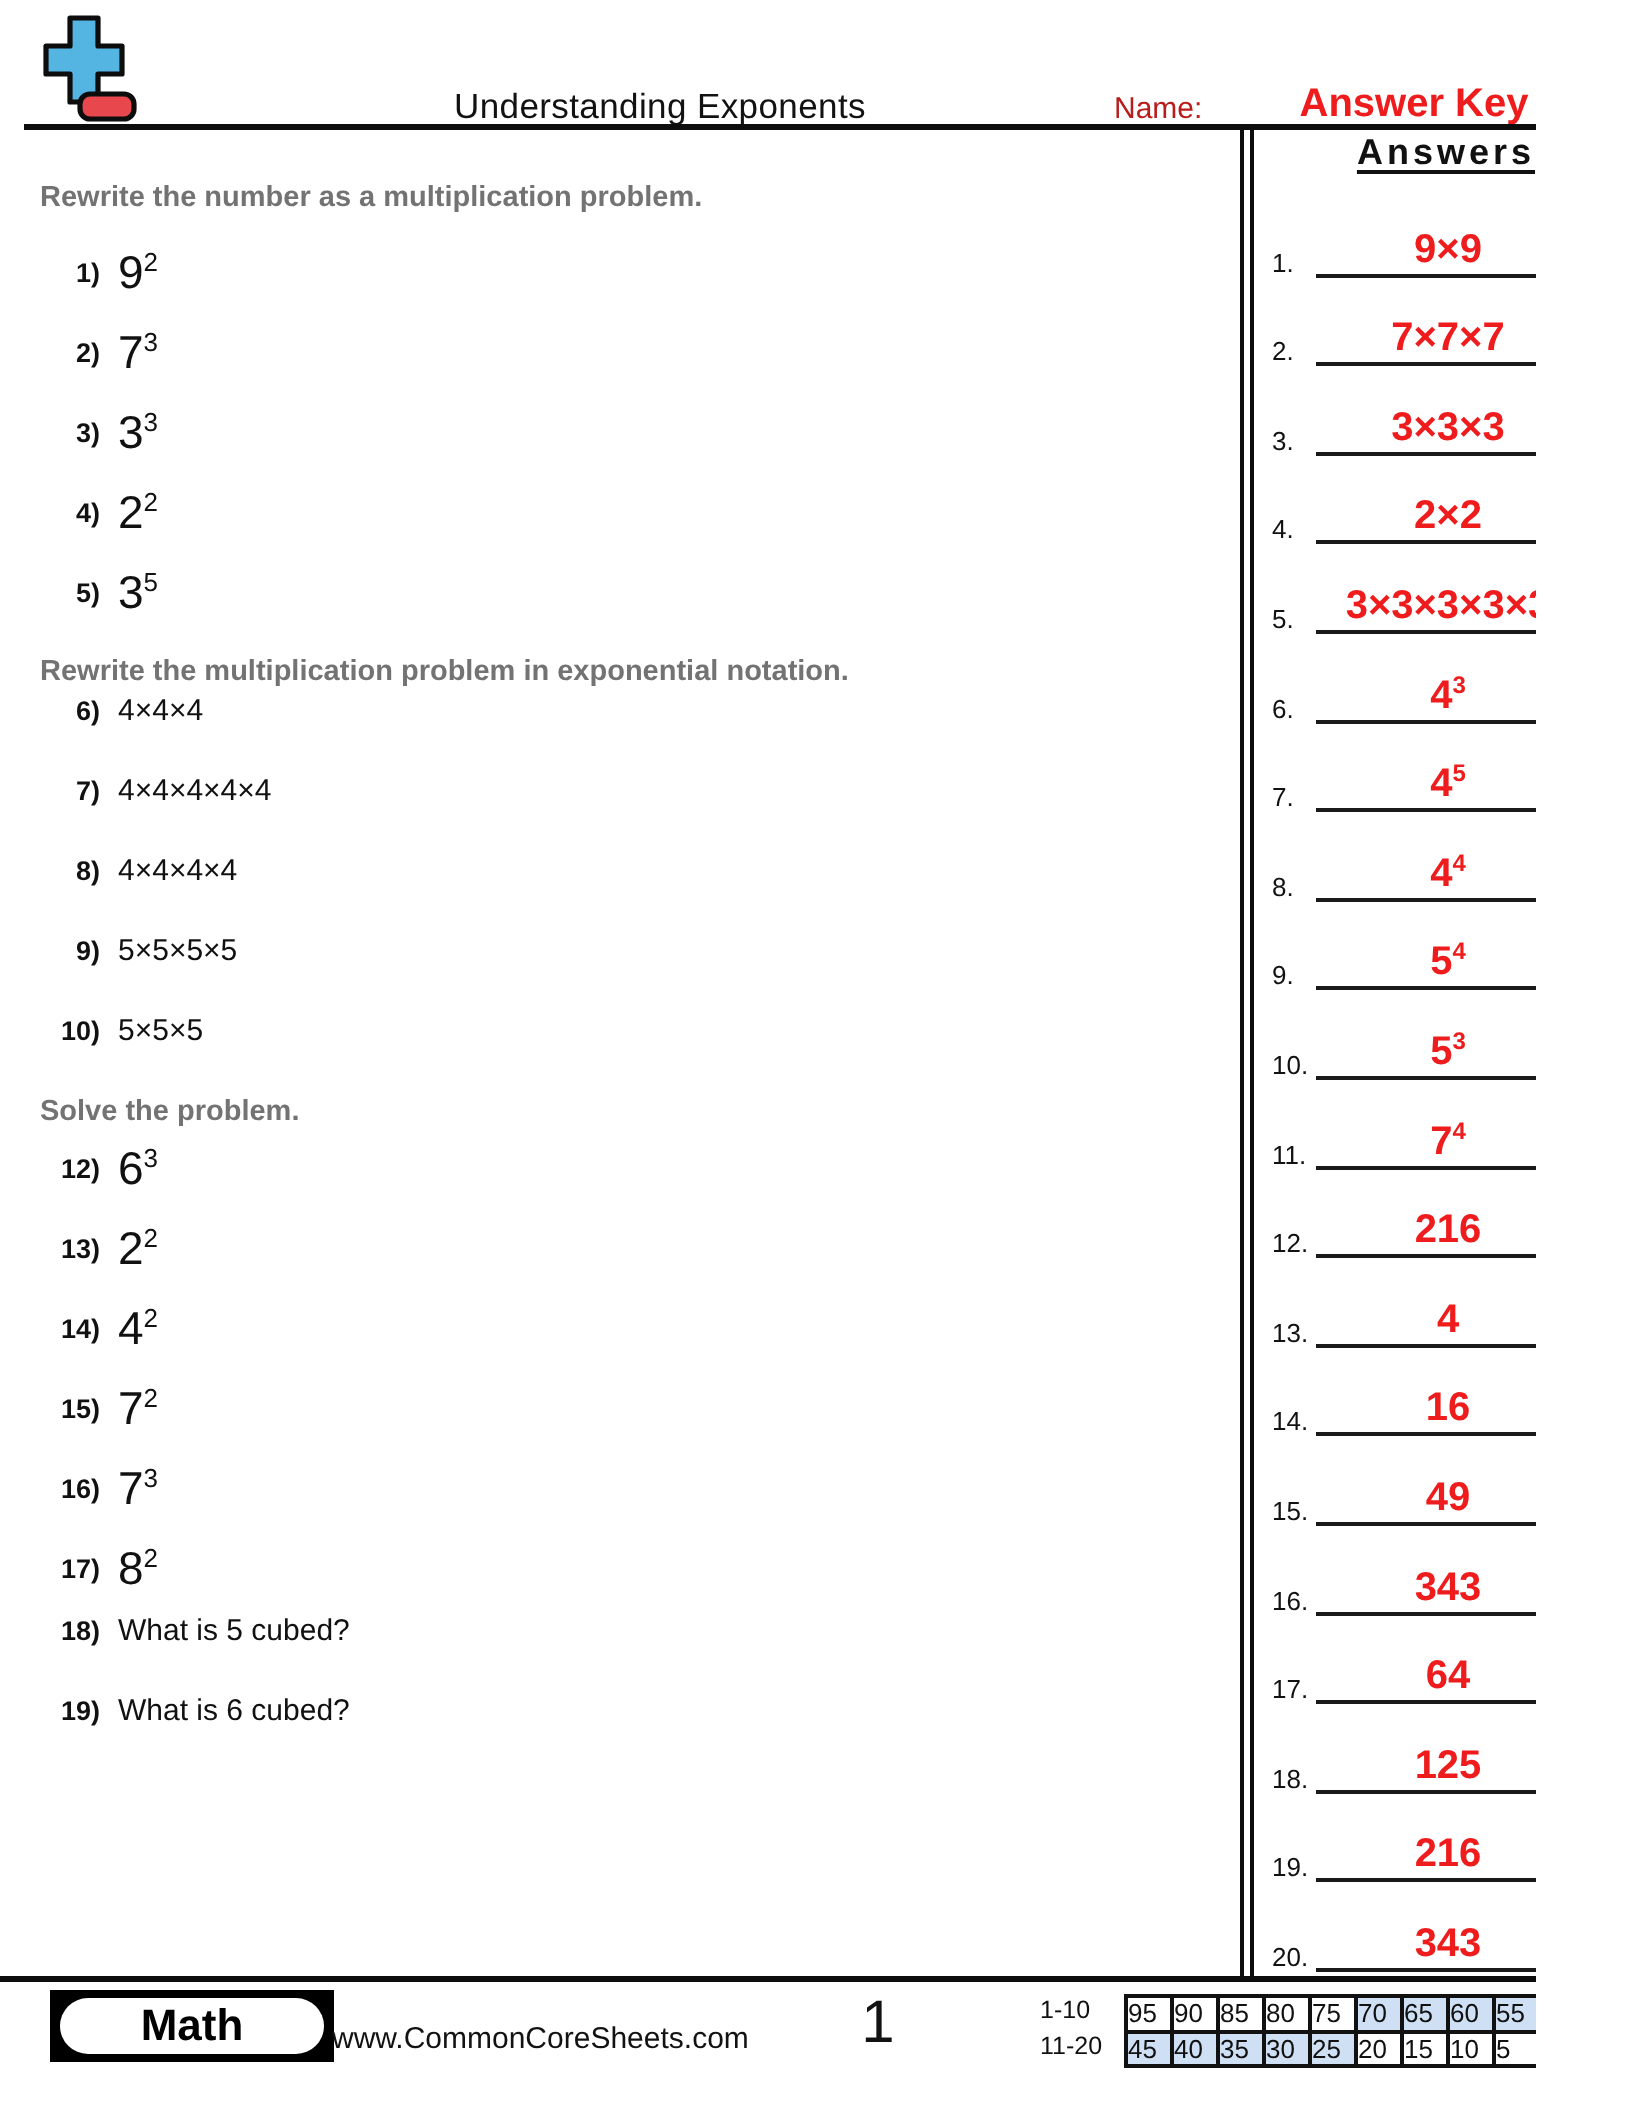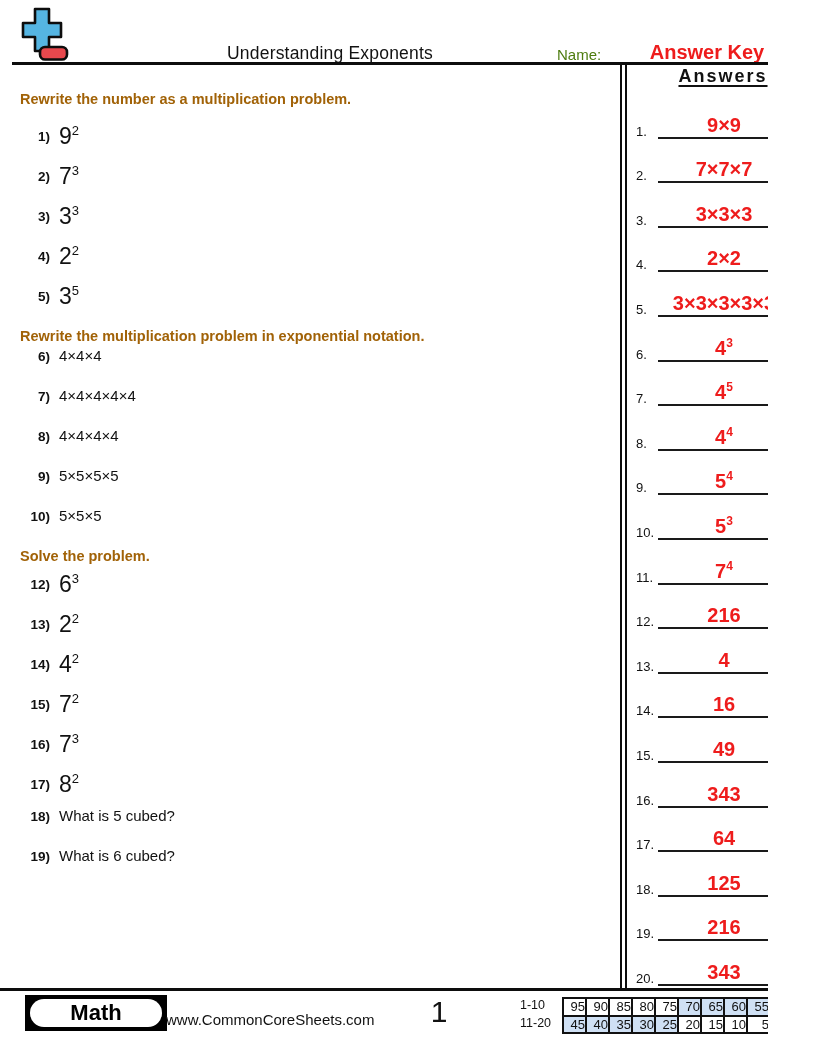--- a/index.html
+++ b/index.html
@@ -4,29 +4,29 @@
 <style>
   html,body{margin:0;padding:0;background:#fff;}
   .page{
     position:relative;width:768px;height:1056px;background:#fff;overflow:hidden;
     font-family:"Liberation Sans","DejaVu Sans",sans-serif;color:#111;
   }
   
   .logo{position:absolute;left:20px;top:6px;width:50px;height:56px;}
   .ws-title{position:absolute;left:0;top:43px;width:660px;text-align:center;
     font-size:17.5px;letter-spacing:.2px;color:#121212;}
-  .name-label{position:absolute;left:557px;top:46px;font-size:15px;color:#4d7c0f;}
+  .name-label{position:absolute;left:557px;top:46px;font-size:15px;color:#b91c1c;}
   .answer-key{position:absolute;left:622px;top:41px;width:170px;text-align:center;
     font-size:20px;font-weight:bold;color:var(--red);}
   .header-rule{position:absolute;left:12px;right:0;top:62px;height:3px;background:#0d0d0d;}
   
   .divider{position:absolute;left:620px;top:64px;height:925px;width:7px;
     border-left:2px solid #0d0d0d;border-right:2px solid #0d0d0d;box-sizing:border-box;}
   .main{position:absolute;left:20px;top:64px;width:590px;}
-  .instruction{position:absolute;left:0;font-size:14.5px;font-weight:bold;color:#a16207;}
+  .instruction{position:absolute;left:0;font-size:14.5px;font-weight:bold;color:#737373;}
   .i1{top:27px;} .i2{top:264px;} .i3{top:484px;}
   .qlist{position:absolute;left:0;width:590px;}
   .l1{top:52px;} .l2{top:280px;} .l3{top:500px;}
   .q-row{height:40px;display:flex;}
   .q-row--big{align-items:center;}
   .q-row--text{align-items:baseline;padding-top:3px;box-sizing:border-box;}
   .q-num{width:30px;flex-shrink:0;text-align:right;font-size:13.5px;font-weight:bold;margin-right:9px;}
   .q-expr-big{font-size:23px;line-height:26px;}
   .q-expr-big sup{font-size:13px;line-height:0;}
   .q-expr-text{font-size:15px;}
@@ -48,21 +48,21 @@
     border-radius:14px;text-align:center;font-size:22px;font-weight:bold;color:#000;line-height:28px;}
   .website{position:absolute;left:166px;top:1011px;font-size:15px;color:#121212;}
   .page-num{position:absolute;left:418px;top:995px;width:42px;text-align:center;
     font-size:30px;color:#121212;}
   .score{position:absolute;left:520px;top:997px;display:flex;}
   .score-labels{width:42px;text-align:left;padding-right:5px;font-size:12.5px;box-sizing:border-box;}
   .score-labels div{height:17.5px;line-height:17.5px;}
   .score-grid{display:grid;grid-template-columns:repeat(10,23px);grid-auto-rows:17.5px;
     border-top:2px solid #111;border-left:2px solid #111;background:#fff;}
   .score-cell{border-right:2px solid #111;border-bottom:2px solid #111;
-    font-size:13px;text-align:right;line-height:16.5px;box-sizing:content-box;}
+    font-size:13px;text-align:left;line-height:16.5px;box-sizing:content-box;}
   .score-cell.b{background:var(--blue);}
   :root{--red:#ee1c1c;--blue:#cfe0f4;}
 </style>
 </head>
 <body>
 
 <div class="page">
 
   <svg class="logo" viewBox="0 0 50 56">
     <path d="M15 3 H29 V17 H41 V31 H29 V45 H15 V31 H3 V17 H15 Z" fill="#55b5e2" stroke="#0d0d0d" stroke-width="2.6" stroke-linejoin="round"></path>

